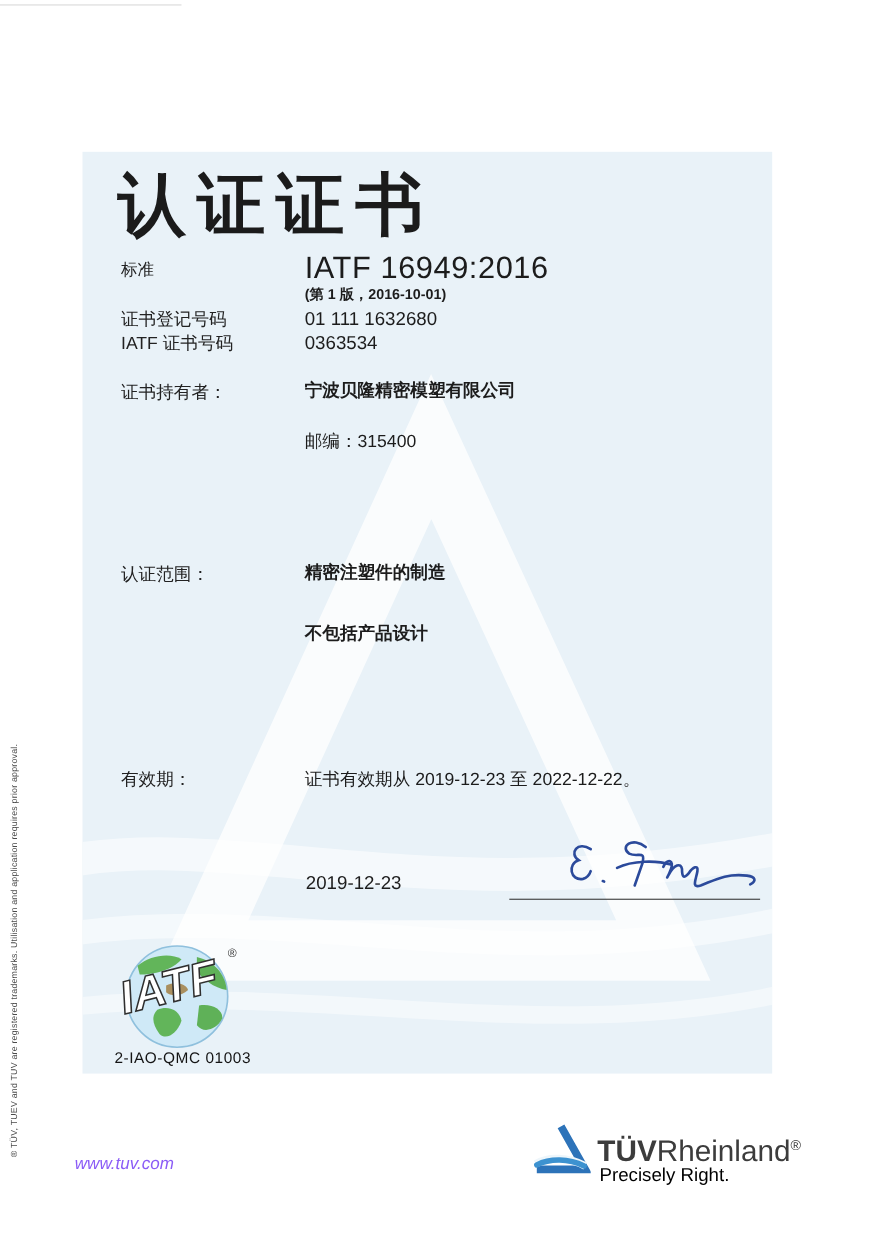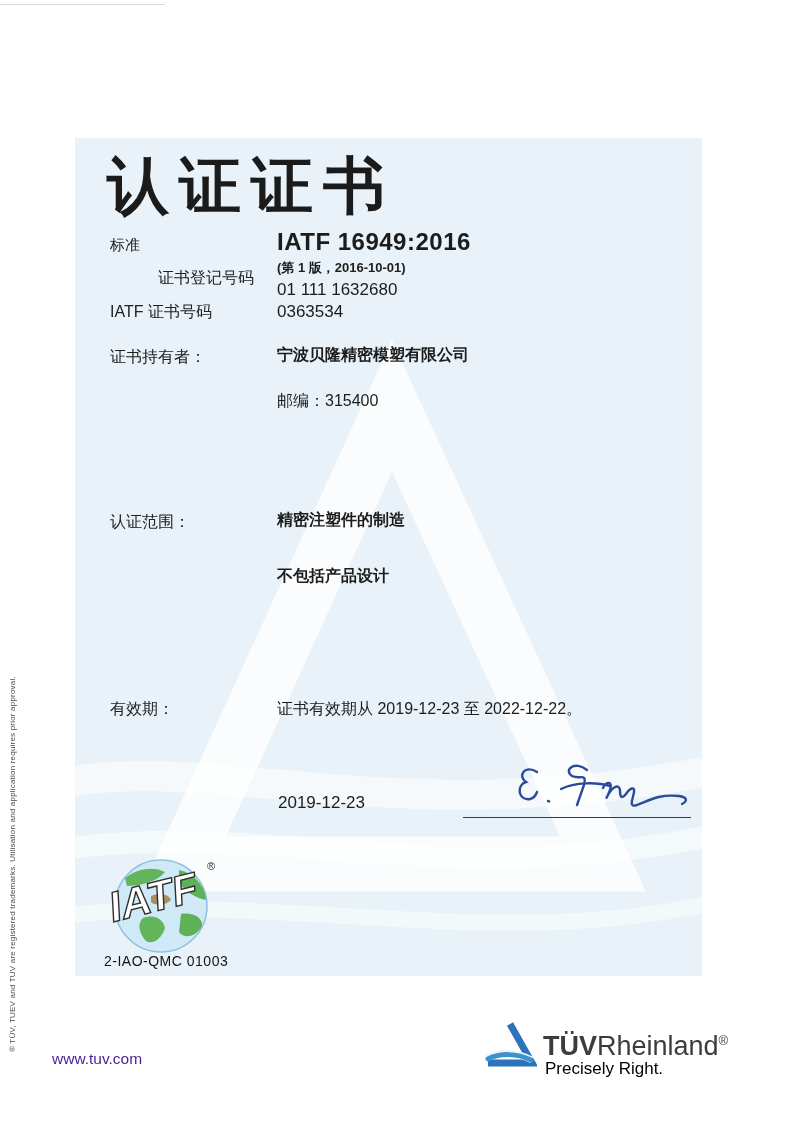--- a/index.html
+++ b/index.html
@@ -43,23 +43,23 @@
   .title {
     left: 32px; top: 6px;
     font-size: 62px;
     font-weight: bold;
     letter-spacing: 10px;
     color: #1b1b1b;
   }
   .lbl   { left: 35px;  font-size: 16px; color: #222; }
   .val   { left: 202px; font-size: 16px; color: #1c1c1c; }
   .std-lbl { top: 98px; font-size: 15px; }
-  .std-val { top: 90px; font-size: 24px; font-weight: bold; letter-spacing: .5px; }
+  .std-val { top: 90px; font-size: 28px; font-weight: normal; letter-spacing: .5px; }
   .std-ed  { top: 121px; font-size: 13px; font-weight: bold; }
-  .reg-lbl { top: 130px; margin-left: 48px; }  .reg-val { top: 142px; font-size: 17px; }
+  .reg-lbl { top: 142px; }  .reg-val { top: 142px; font-size: 17px; }
   .num-lbl { top: 164px; }  .num-val { top: 164px; font-size: 17px; }
   .holder-lbl { top: 209px; }
   .holder-name { top: 207px; font-weight: bold; }
   .holder-addr { top: 230px; }
   .holder-post { top: 253px; }
   .scope-lbl { top: 374px; }
   .scope-1 { top: 372px; font-weight: bold; }
   .scope-2 { top: 412px; font-weight: bold; margin-top: 16px; }
   .statement { top: 504px; font-size: 16px; }
   .valid-lbl { top: 561px; }
@@ -73,21 +73,21 @@
     text-align: right;
     font-size: 11.5px;
     line-height: 13px;
     color: #242424;
     white-space: nowrap;
   }
   .iatf-logo { left: 28px; top: 718px; }
   .iatf-code { left: 29px; top: 815px; font-size: 14px; letter-spacing: .5px; color: #141414; }
 
   
-  .website { left: 52px; top: 1050px; font-size: 15.5px; color: #4c1d95; }
+  .website { left: 68px; top: 1050px; font-size: 15.5px; color: #8b5cf6; font-style: italic; }
   .tuv-logo-svg { position: absolute; left: 483px; top: 1018px; }
   .brand-line { left: 543px; top: 1026px; font-size: 27px; color: #3c3c3c; line-height: 30px; }
   .brand-tuv { font-weight: bold; }
   .brand-reg { font-size: 13px; vertical-align: 10px; }
   .tagline { left: 545px; top: 1059px; font-size: 17px; color: #000000; }
 </style>
 </head>
 <body>
 
 <div class="page">

